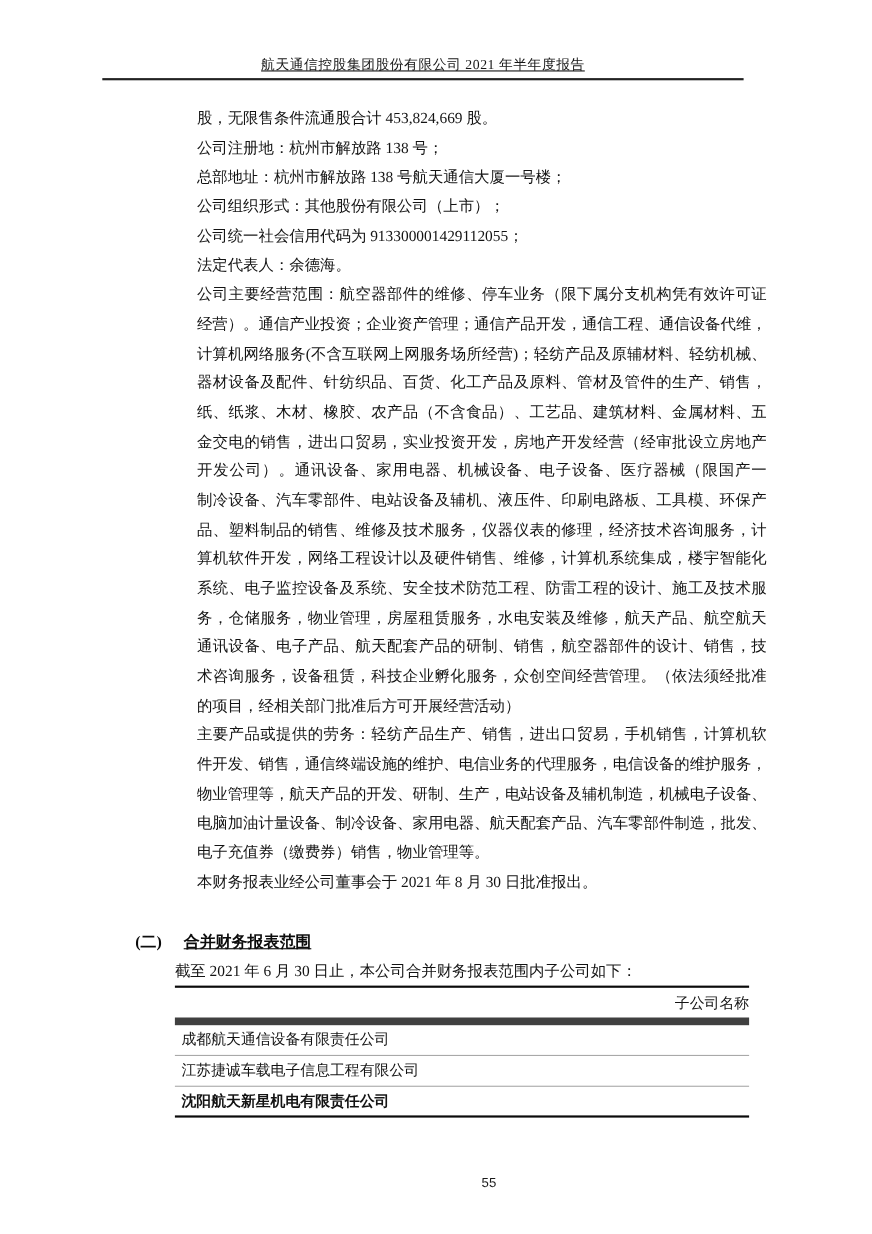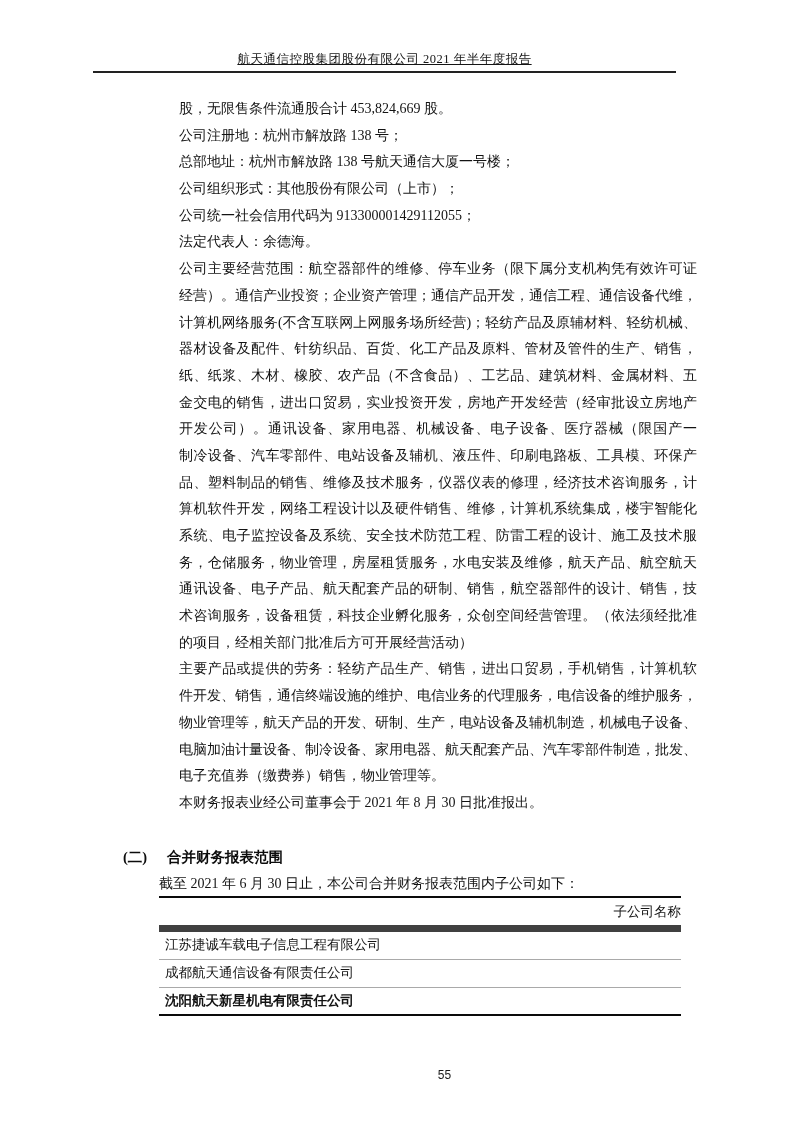--- a/index.html
+++ b/index.html
@@ -59,20 +59,21 @@
   }
   
   .section-heading {
     position: absolute;
     top: 846px;
     left: 123px;
     font-size: 14.5px;
     font-weight: bold;
     color: #0c0c0c;
     line-height: 22px;
+    text-decoration: underline;
   }
   .sec-num {
     display: inline-block;
     width: 44px;
   }
   .table-intro {
     position: absolute;
     top: 873px;
     left: 159px;
     width: 518px;
@@ -163,20 +164,20 @@
   </div>
 
   <div class="section-heading">
     <span class="sec-num">(二)</span><span class="sec-title">合并财务报表范围</span>
   </div>
 
   <div class="table-intro">截至 2021 年 6 月 30 日止，本公司合并财务报表范围内子公司如下：</div>
 
   <div class="sub-table">
     <div class="thead">子公司名称</div>
+    <div class="trow">成都航天通信设备有限责任公司</div>
     <div class="trow">江苏捷诚车载电子信息工程有限公司</div>
-    <div class="trow">成都航天通信设备有限责任公司</div>
     <div class="trow">沈阳航天新星机电有限责任公司</div>
   </div>
 
   <div class="page-number">55</div>
 
 </div>
 
 </body></html>

